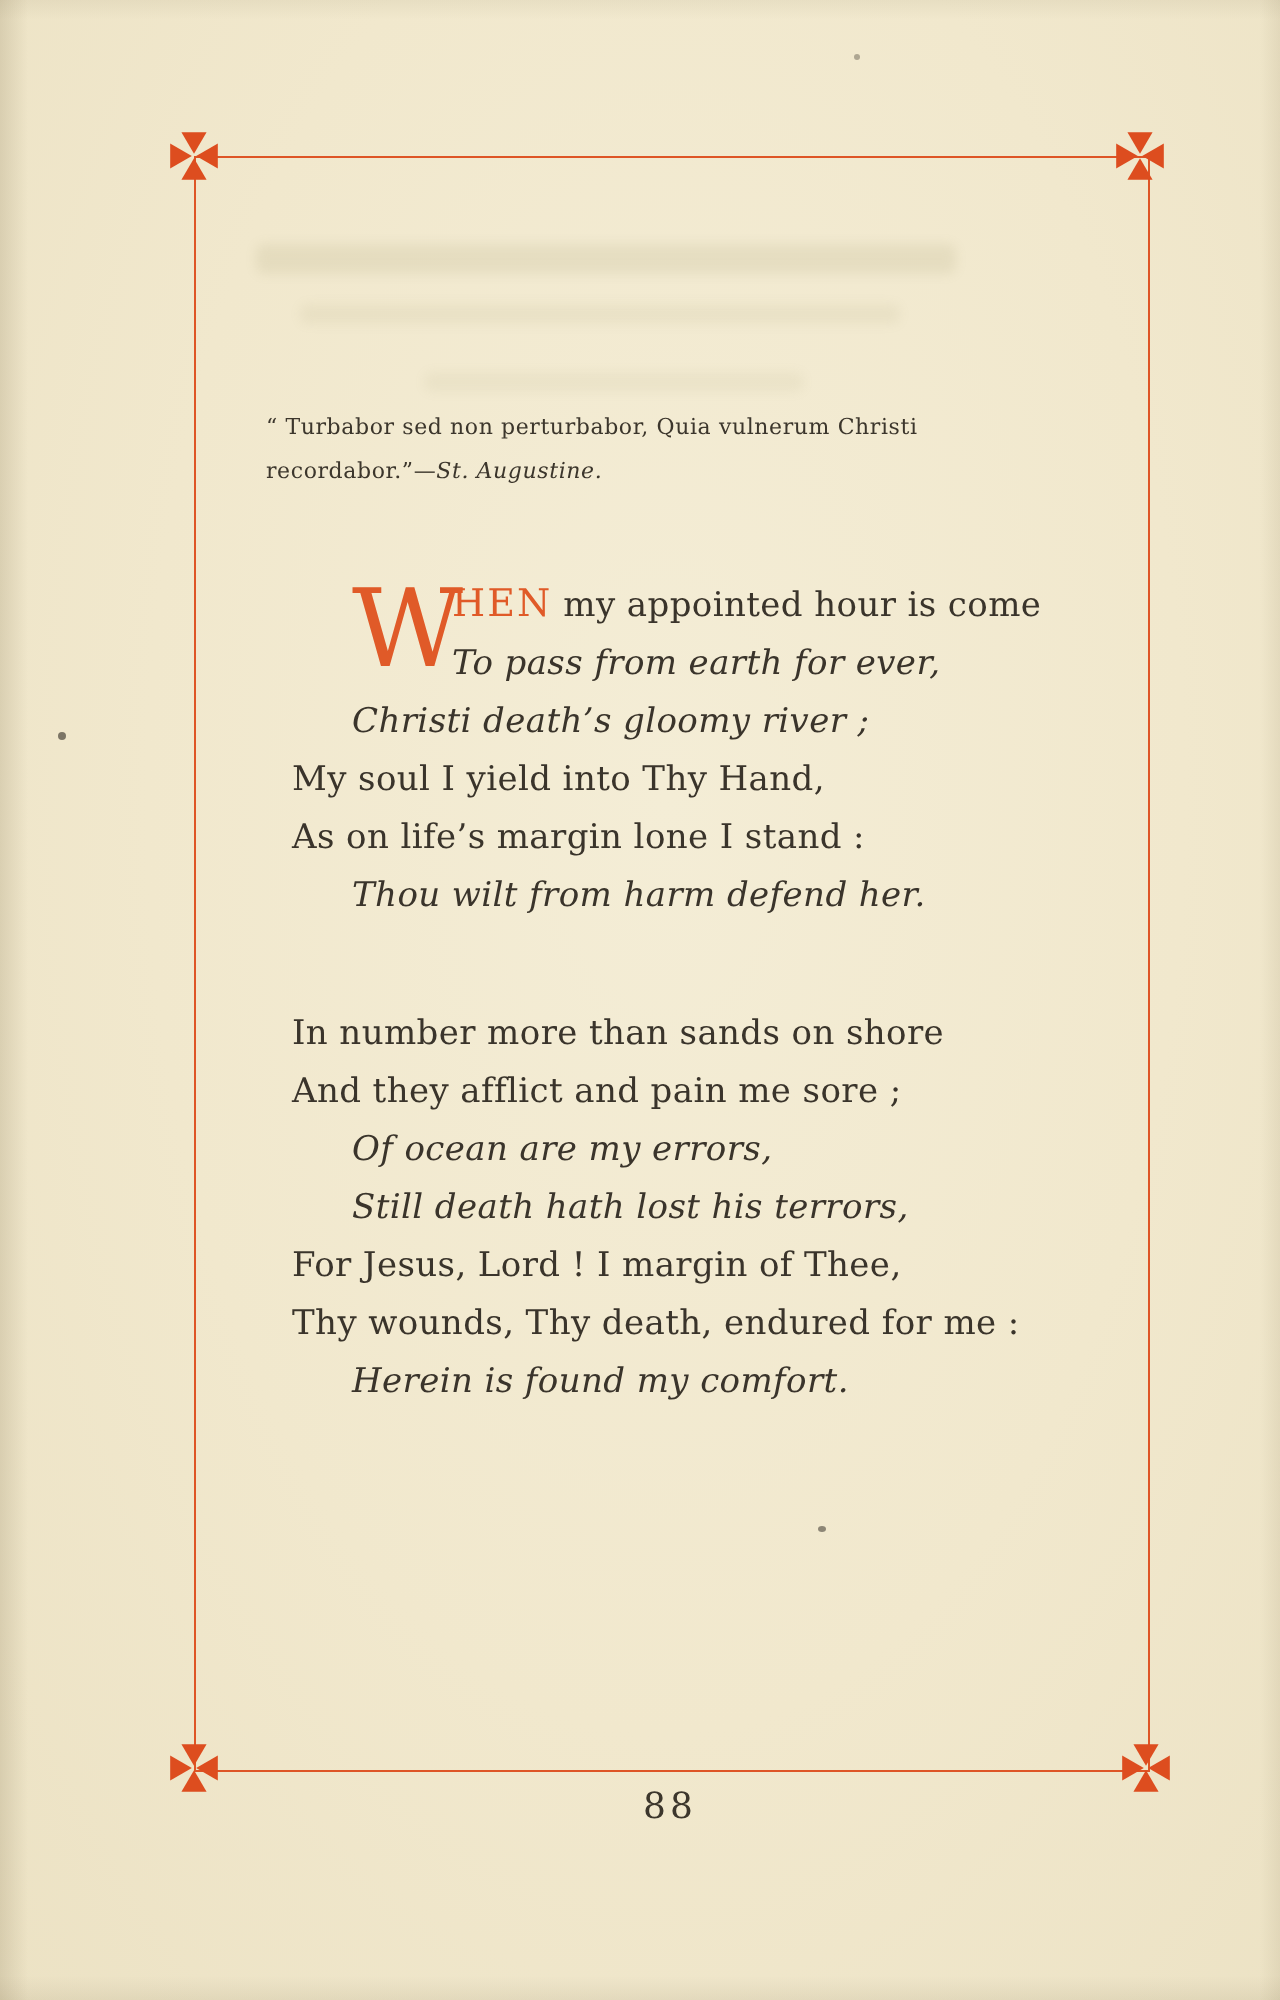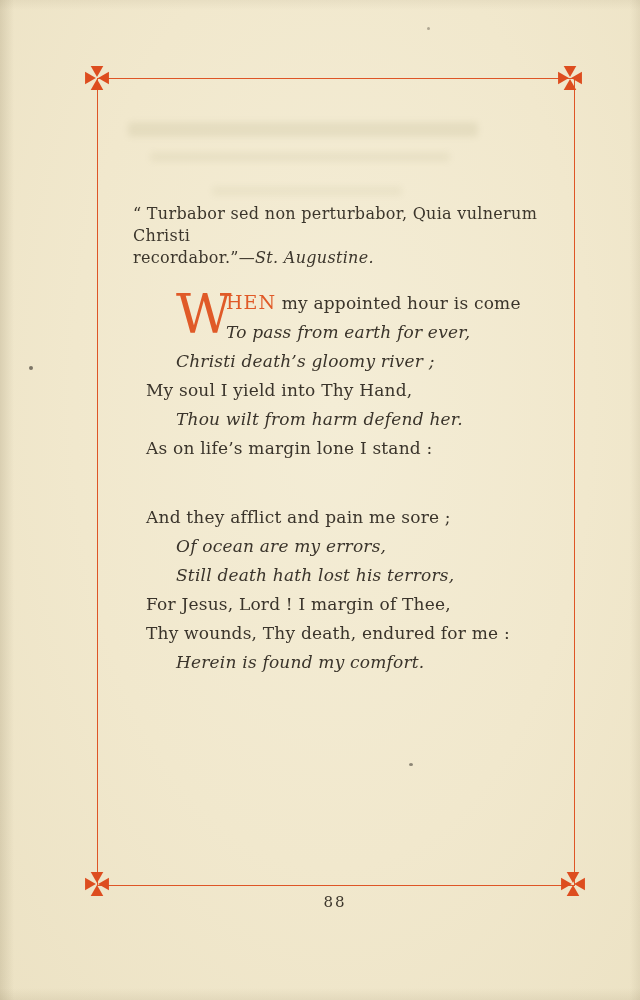--- a/index.html
+++ b/index.html
@@ -68,21 +68,21 @@
   }
   .speck.s1 { left: 29px;  top: 366px; width: 4px; height: 4px; opacity: .7; }
   .speck.s2 { left: 409px; top: 763px; width: 4px; height: 3px; opacity: .6; }
   .speck.s3 { left: 427px; top: 27px;  width: 3px; height: 3px; opacity: .4; }
 
   .epigraph {
     position: absolute;
     left: 133px;
     top: 203px;
     width: 430px;
-    font-size: 16px;
+    font-size: 11px;
     line-height: 22px;
     color: #3c362c;
     letter-spacing: 0.3px;
   }
   .epigraph em { font-style: italic; }
 
   .poem {
     position: absolute;
     left: 146px;
     top: 288px;
@@ -110,21 +110,21 @@
     letter-spacing: 1px;
   }
   .stanza-gap { height: 40px; }
 
   .pagenum {
     position: absolute;
     left: 97px;
     top: 893px;
     width: 476px;
     text-align: center;
-    font-size: 15px;
+    font-size: 18px;
     letter-spacing: 2px;
     color: #3c362c;
   }
 </style>
 </head>
 <body>
 
 <div class="page">
 
   <div class="edge-shade"></div>
@@ -176,25 +176,26 @@
     <div>“ Turbabor sed non perturbabor, Quia vulnerum Christi</div>
     <div><span>recordabor.”—</span><em>St. Augustine.</em></div>
   </div>
 
   <div class="poem">
     <span class="dropcap">W</span>
     <div class="line"><span class="opening-caps">HEN</span><span> my appointed hour is come</span></div>
     <div class="line indent">To pass from earth for ever,</div>
     <div class="line indent">Christi death’s gloomy river ;</div>
     <div class="line">My soul I yield into Thy Hand,</div>
+    <div class="line">As on life’s margin lone I stand :</div>
     <div class="line indent">Thou wilt from harm defend her.</div>
-    <div class="line">As on life’s margin lone I stand :</div>
 
     <div class="stanza-gap"></div>
 
+    <div class="line">In number more than sands on shore</div>
     <div class="line">And they afflict and pain me sore ;</div>
     <div class="line indent">Of ocean are my errors,</div>
     <div class="line indent">Still death hath lost his terrors,</div>
     <div class="line">For Jesus, Lord ! I margin of Thee,</div>
     <div class="line">Thy wounds, Thy death, endured for me :</div>
     <div class="line indent">Herein is found my comfort.</div>
   </div>
 
   <div class="pagenum">88</div>
 

